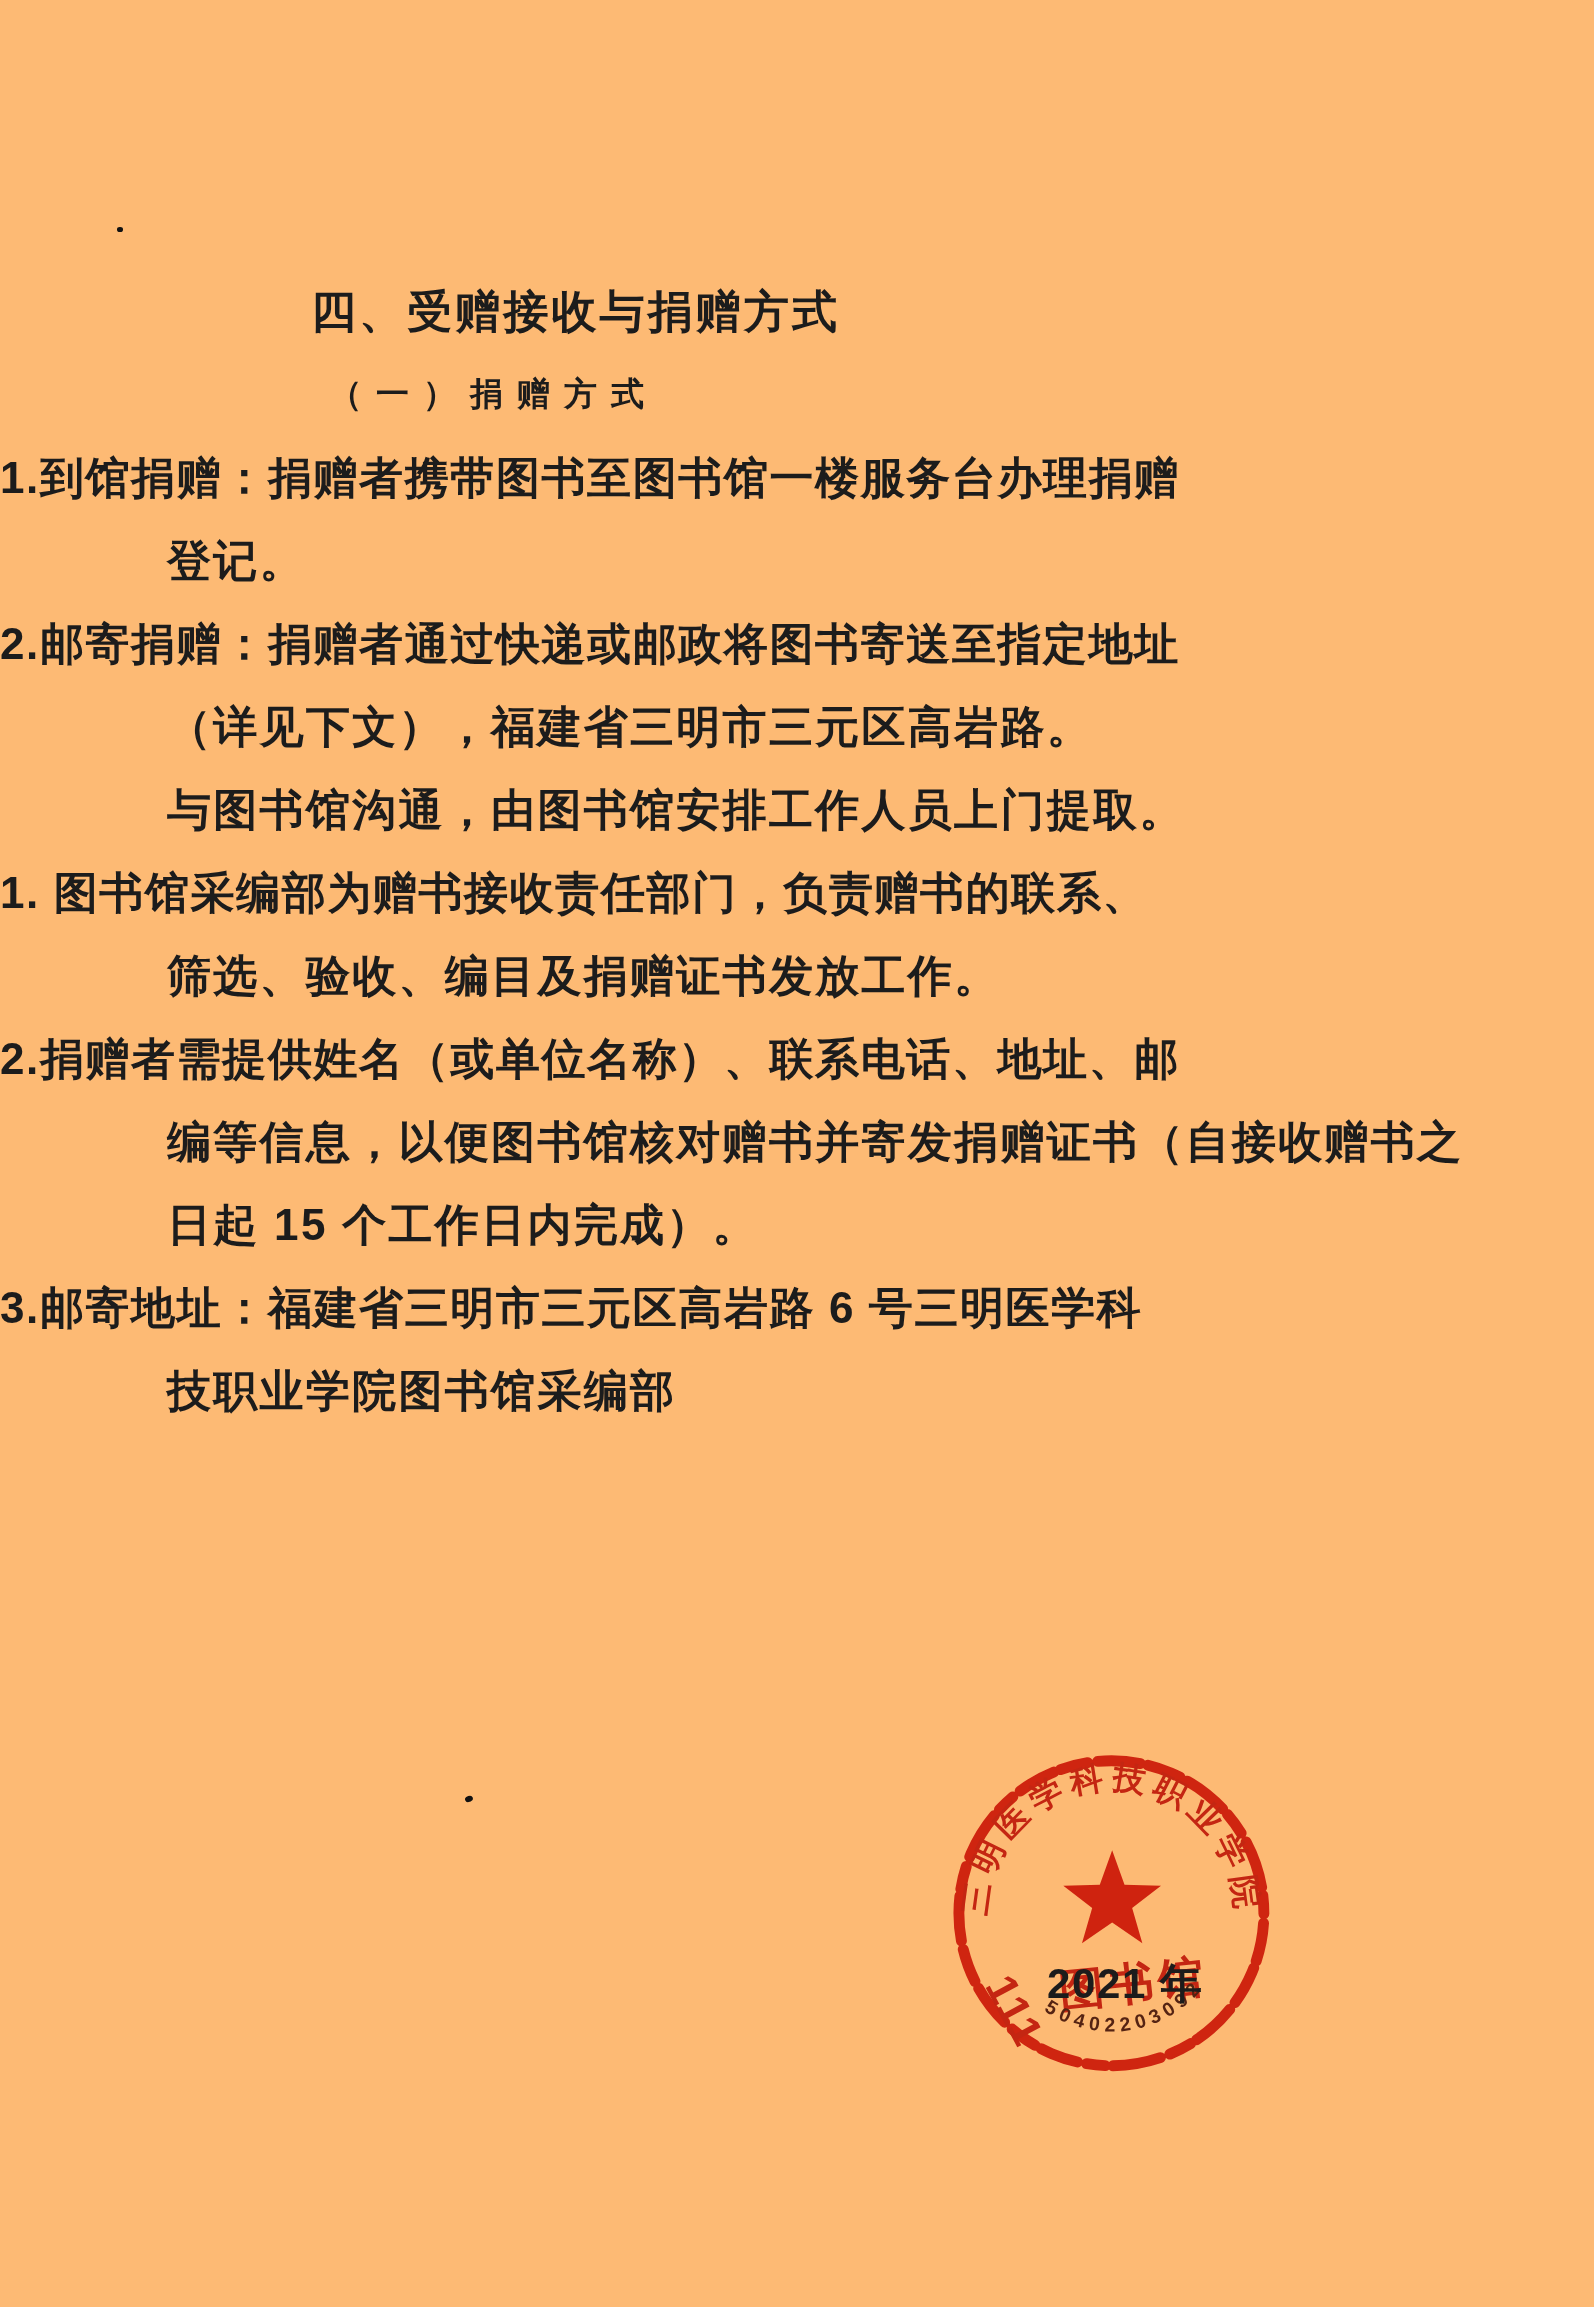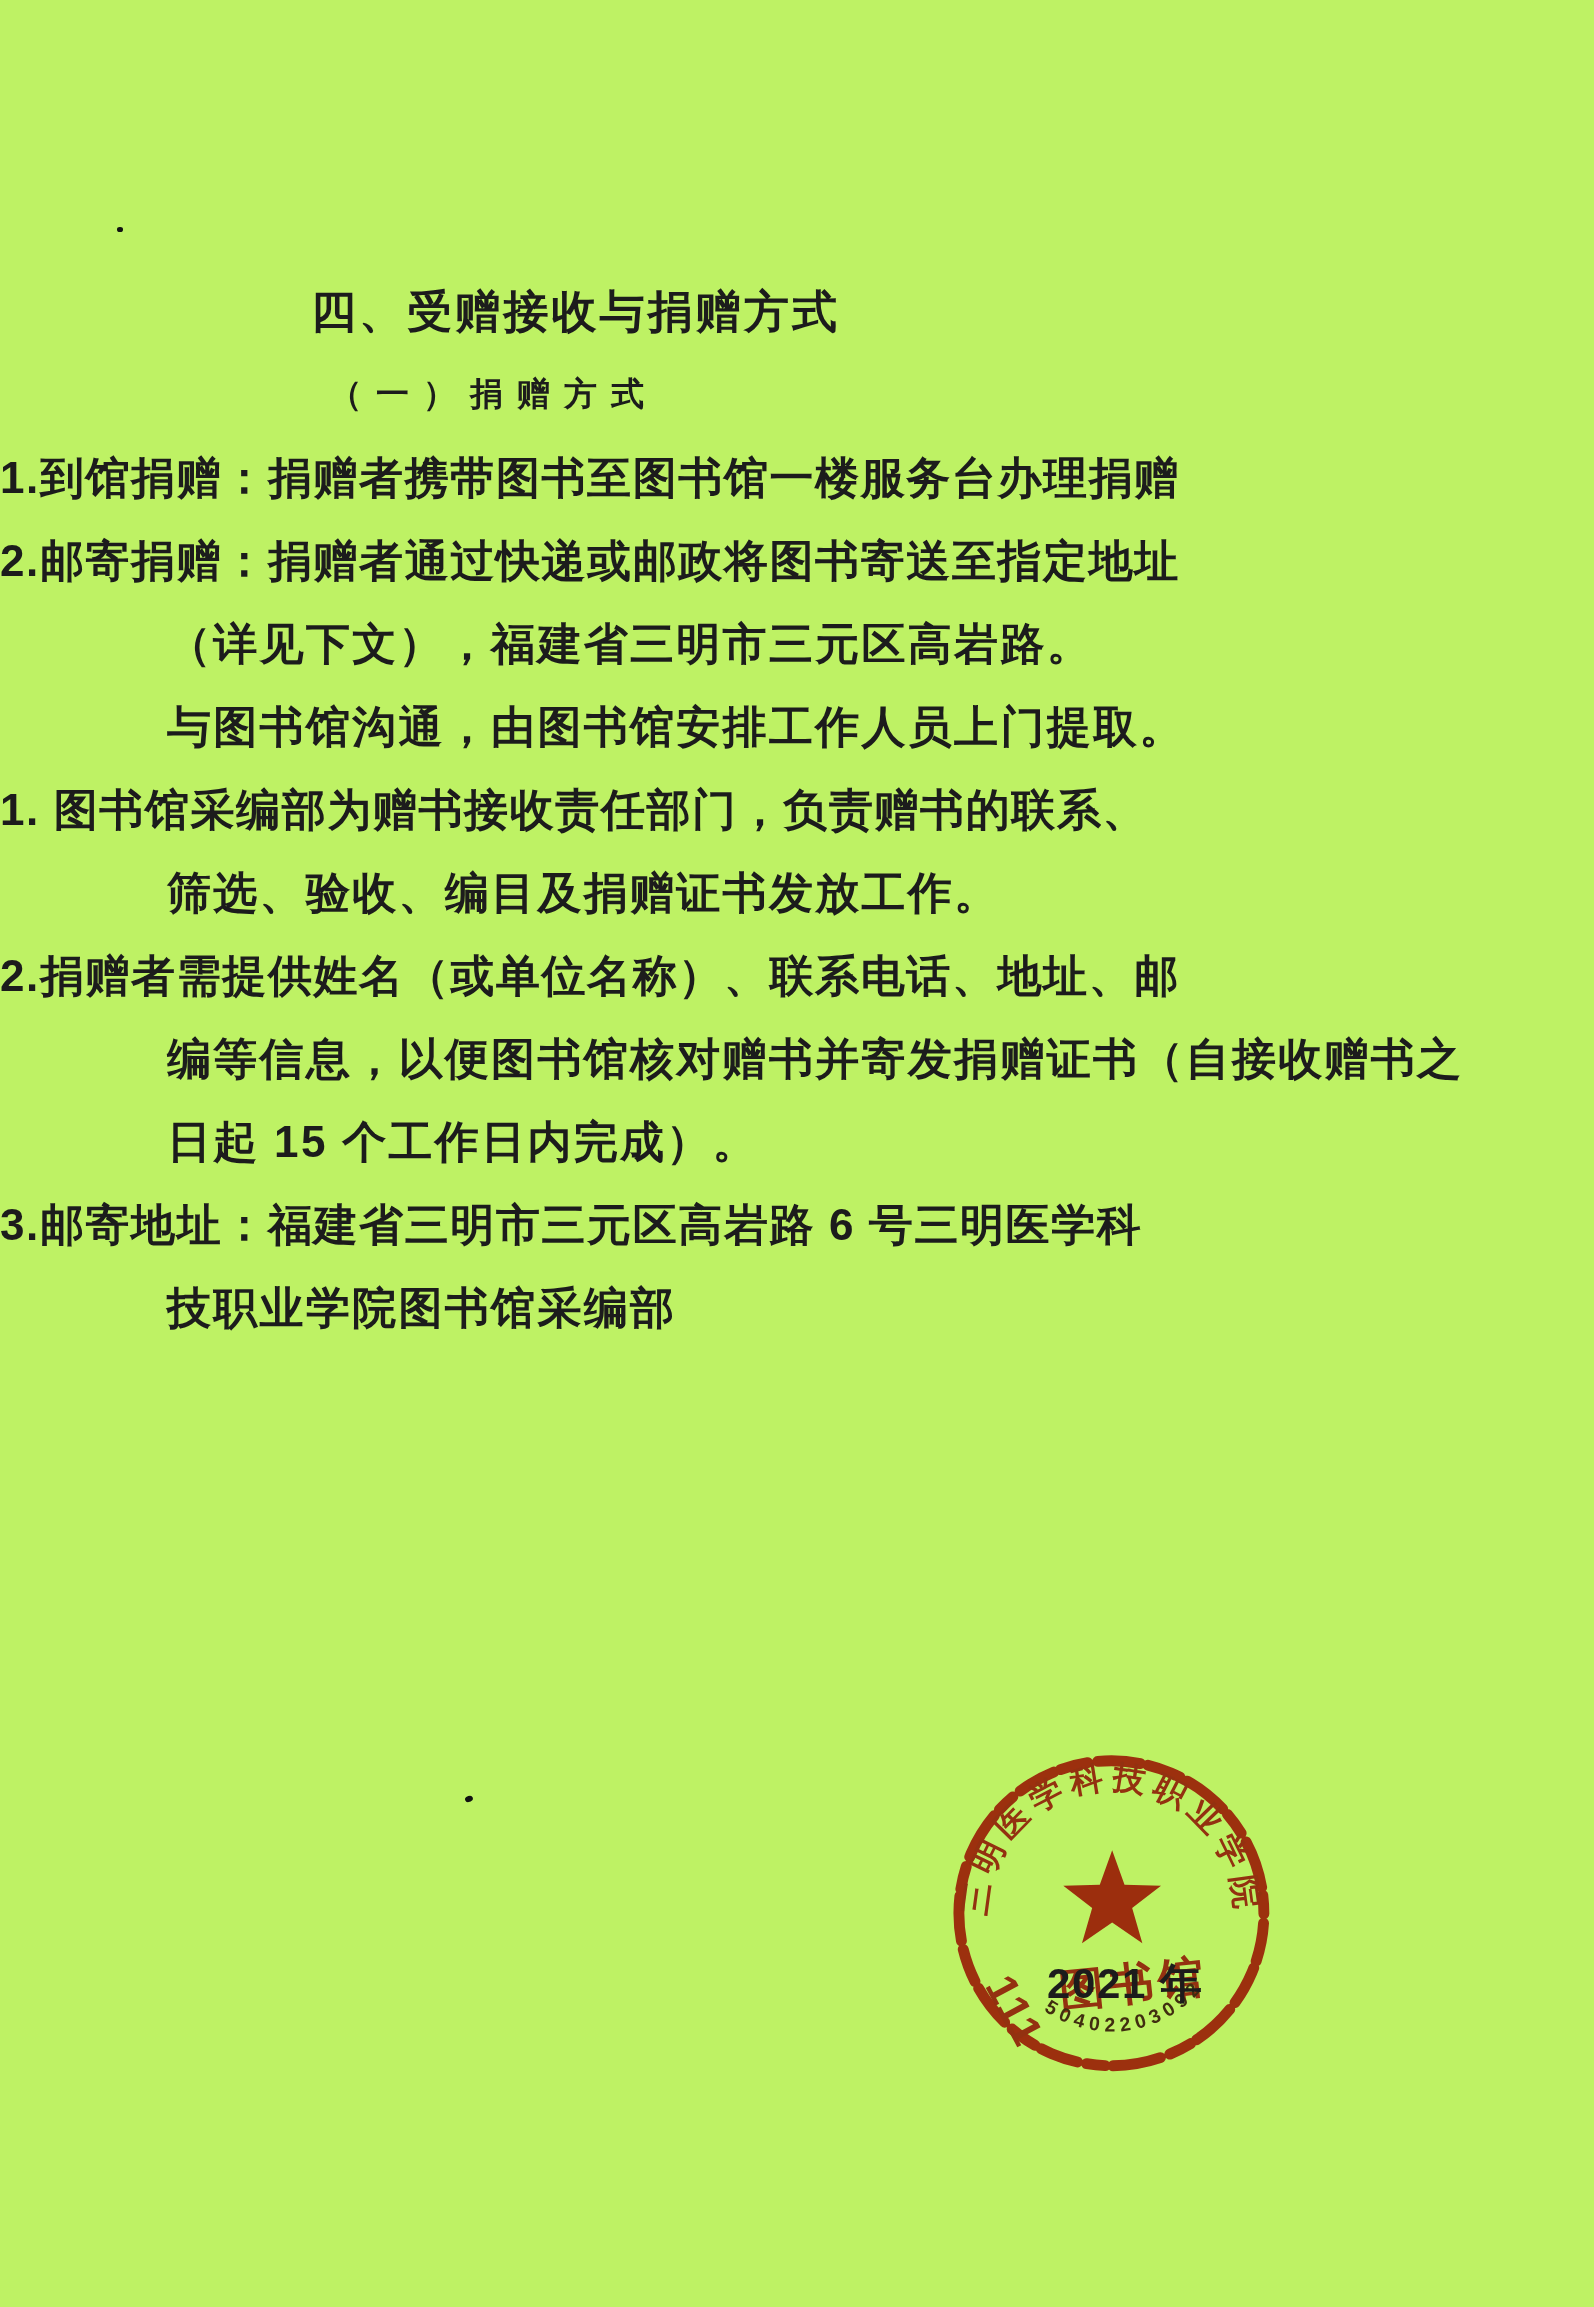--- a/index.html
+++ b/index.html
@@ -1,19 +1,19 @@
 <!DOCTYPE html>
 <html style="font-size:12.5px"><head>
 <meta charset="utf-8">
 <style>
   html,body{margin:0;padding:0;background:#e8e8e8;}
   .page{
     position:relative;
     width:1595px;height:2307px;
-    background:#bef264;
+    background:#fdba74;
     overflow:hidden;
     font-family:"Liberation Sans","DejaVu Sans",sans-serif;
     color:#1c1c1c;
   }
   
   .doc-lines{position:absolute;top:270px;left:0;right:0;}
   .line{
     height:83px;line-height:83px;
     white-space:pre;
     font-size:44px;font-weight:600;
@@ -56,20 +56,21 @@
 
 <div class="page">
 
   <span class="dot d1"></span>
   <span class="dot d2"></span>
 
   <div class="doc-lines" id="doc-lines">
       <div class="line head">四、受赠接收与捐赠方式</div>
       <div class="line sub">（一）捐赠方式</div>
       <div class="line num">1.到馆捐赠：捐赠者携带图书至图书馆一楼服务台办理捐赠</div>
+      <div class="line cont">登记。</div>
       <div class="line num">2.邮寄捐赠：捐赠者通过快递或邮政将图书寄送至指定地址</div>
       <div class="line cont">（详见下文），福建省三明市三元区高岩路。</div>
       <div class="line cont">与图书馆沟通，由图书馆安排工作人员上门提取。</div>
       <div class="line num">1. 图书馆采编部为赠书接收责任部门，负责赠书的联系、</div>
       <div class="line cont">筛选、验收、编目及捐赠证书发放工作。</div>
       <div class="line num">2.捐赠者需提供姓名（或单位名称）、联系电话、地址、邮</div>
       <div class="line cont">编等信息，以便图书馆核对赠书并寄发捐赠证书（自接收赠书之</div>
       <div class="line cont">日起 15 个工作日内完成）。</div>
       <div class="line num">3.邮寄地址：福建省三明市三元区高岩路 6 号三明医学科</div>
       <div class="line cont">技职业学院图书馆采编部</div>

